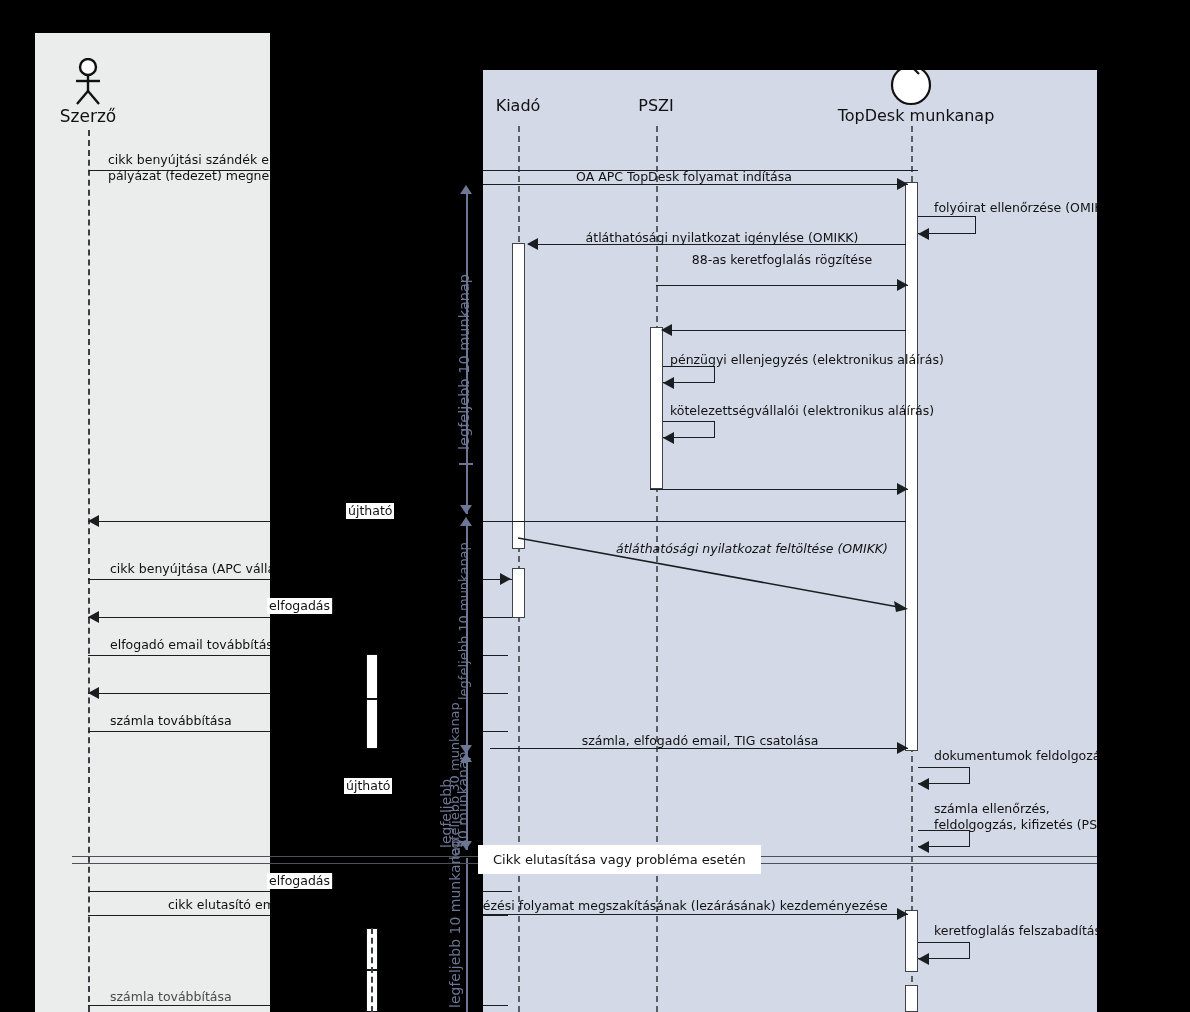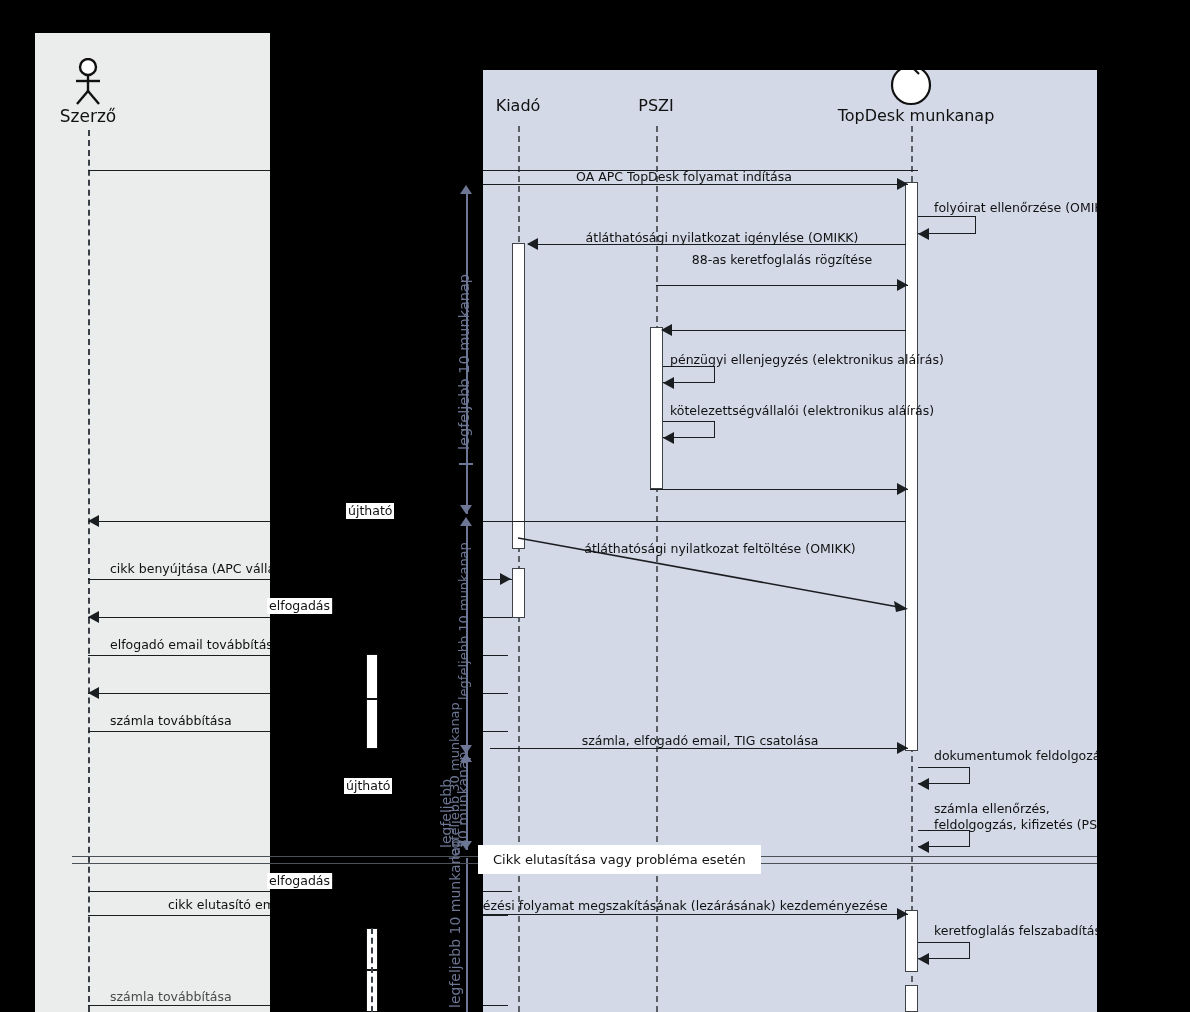--- a/index.html
+++ b/index.html
@@ -110,20 +110,22 @@
   <div class="act" style="left:512px;top:568px;width:13px;height:50px;"></div>
   <div class="act" style="left:905px;top:910px;width:13px;height:62px;"></div>
   <div class="act" style="left:905px;top:985px;width:13px;height:27px;"></div>
 
   <div class="act white-only" style="left:366px;top:654px;width:12px;height:45px;z-index:6;"></div>
   <div class="act white-only" style="left:366px;top:699px;width:12px;height:50px;z-index:6;"></div>
   <div class="act white-only" style="left:366px;top:928px;width:12px;height:42px;z-index:6;"></div>
   <div class="act white-only" style="left:366px;top:970px;width:12px;height:42px;z-index:6;"></div>
 
   <div class="msg dark" style="left:88px;top:170px;width:830px;"></div>
+  <div class="msglbl" style="left:108px;top:152px;">cikk benyújtási szándék e
+pályázat (fedezet) megne</div>
 
   <div class="msg dark" style="left:460px;top:184px;width:448px;"></div>
   <div class="arrowhead ah-r" style="left:897px;top:178px;"></div>
   <div class="msglbl c" style="left:684px;top:169px;">OA APC TopDesk folyamat indítása</div>
 
   <div class="selfmsg" style="left:918px;top:216px;width:58px;height:18px;"></div>
   <div class="arrowhead ah-l" style="left:918px;top:228px;"></div>
   <div class="msglbl" style="left:934px;top:200px;">folyóirat ellenőrzése (OMIKK)</div>
 
   <div class="msg dark" style="left:528px;top:244px;width:378px;"></div>
@@ -152,21 +154,21 @@
   <div class="arrowhead ah-l" style="left:88px;top:515px;"></div>
   <div class="msglbl r" style="left:390px;top:504px;">visszajelzé</div>
   <div class="msglbl boxed" style="left:346px;top:503px;z-index:7;">újtható</div>
 
   <div class="slant" style="left:518px;top:534px;">
     <svg width="400" height="80" viewBox="0 0 400 80">
       <line x1="0" y1="4" x2="386" y2="74" stroke="#1b1e21" stroke-width="1.6"></line>
       <polygon points="390,75 376,67 378,78" fill="#1b1e21"></polygon>
     </svg>
   </div>
-  <div class="msglbl c" style="left:720px;top:541px;">átláthatósági nyilatkozat feltöltése (OMIKK)</div>
+  <div class="msglbl c" style="left:752px;top:541px;font-style:italic;">átláthatósági nyilatkozat feltöltése (OMIKK)</div>
 
   <div class="msg dark" style="left:88px;top:579px;width:424px;"></div>
   <div class="arrowhead ah-r" style="left:500px;top:573px;"></div>
   <div class="msglbl" style="left:110px;top:561px;">cikk benyújtása (APC válla</div>
 
   <div class="msg dark" style="left:88px;top:617px;width:424px;"></div>
   <div class="arrowhead ah-l" style="left:88px;top:611px;"></div>
   <div class="msglbl boxed r" style="left:332px;top:598px;z-index:7;">elfogadás</div>
 
   <div class="msg dark" style="left:88px;top:655px;width:420px;"></div>

